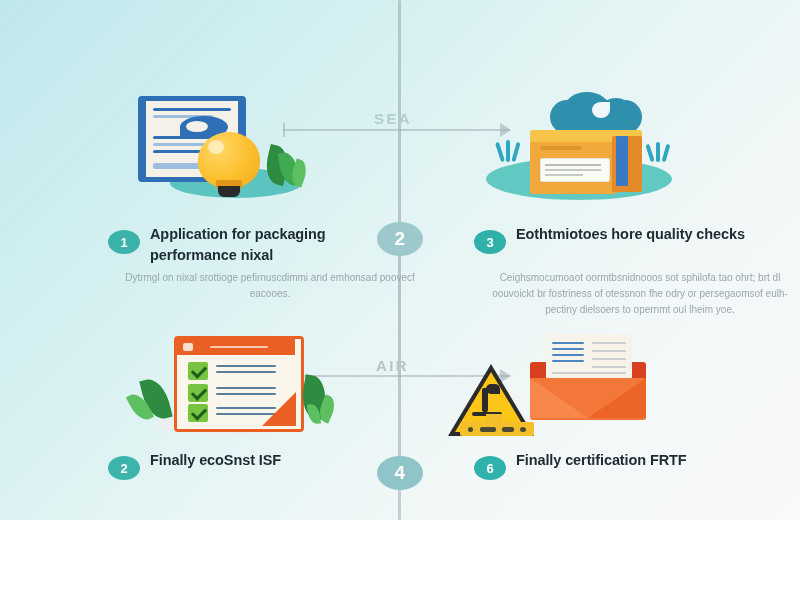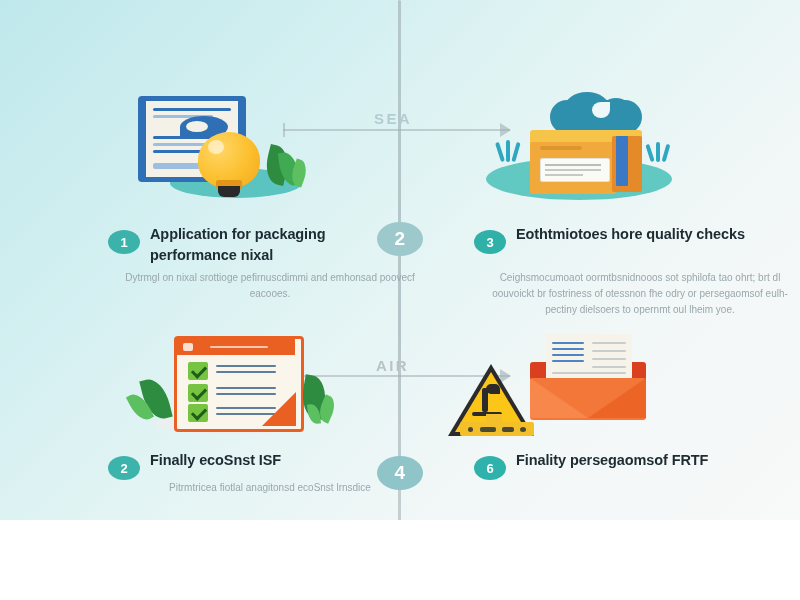--- a/index.html
+++ b/index.html
@@ -484,21 +484,20 @@
 
       <div class="leaf dark" style="left:86px; top:52px; width:24px; height:42px; transform:rotate(-14deg);"></div>
       <div class="leaf light" style="left:74px; top:66px; width:16px; height:30px; transform:rotate(-28deg);"></div>
       <div class="leaf dark" style="left:244px; top:50px; width:24px; height:42px; transform:rotate(10deg);"></div>
       <div class="leaf light" style="left:262px; top:70px; width:14px; height:26px; transform:rotate(24deg);"></div>
       <div class="leaf light" style="left:250px; top:78px; width:12px; height:20px; transform:rotate(-6deg);"></div>
     </div>
 
     <div class="step-badge">2</div>
     <div class="step-title">Finally ecoSnst ISF</div>
-    <div class="step-desc">Pitrmtricea fiotlal anagitonsd ecoSnst lrnsdice</div>
   </div>
 
   <div class="step s4">
     <div class="art">
       <div class="env-back" style="left:106px; top:36px; width:116px; height:52px;"></div>
       <div class="env-paper" style="left:122px; top:8px; width:86px; height:54px;"></div>
       <div class="env-paper-line blue" style="left:128px; top:16px; width:32px;"></div>
       <div class="env-paper-line blue" style="left:128px; top:22px; width:32px;"></div>
       <div class="env-paper-line blue" style="left:128px; top:28px; width:32px;"></div>
       <div class="env-paper-line blue" style="left:128px; top:34px; width:32px;"></div>
@@ -520,16 +519,16 @@
 
       <div class="warn-plate" style="left:36px; top:96px; width:74px; height:14px;"></div>
       <div class="warn-plate-dot" style="left:44px; top:101px; width:5px; height:5px;"></div>
       <div class="warn-plate-dot" style="left:56px; top:101px; width:16px; height:5px; border-radius:2px;"></div>
       <div class="warn-plate-dot" style="left:78px; top:101px; width:12px; height:5px; border-radius:2px;"></div>
       <div class="warn-plate-dot" style="left:96px; top:101px; width:6px; height:5px;"></div>
       <div style="position:absolute; left:62px; top:88px; width:16px; height:9px; background:#f3bf2a;"></div>
     </div>
 
     <div class="step-badge">6</div>
-    <div class="step-title">Finality persegaomsof FRTF</div>
+    <div class="step-title">Finally certification FRTF</div>
   </div>
 
 </div>
 
 </body></html>

